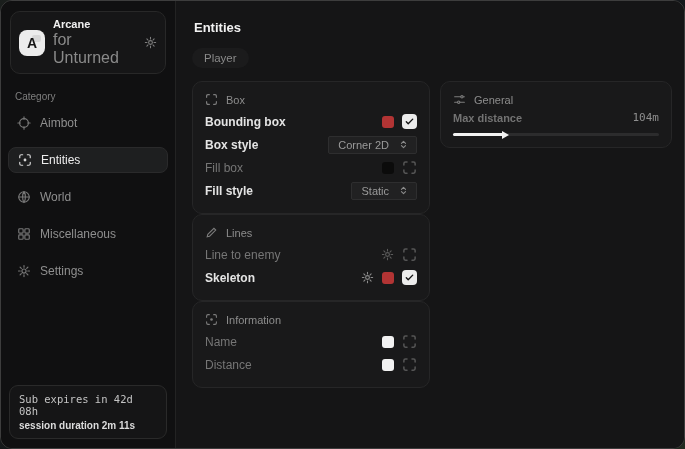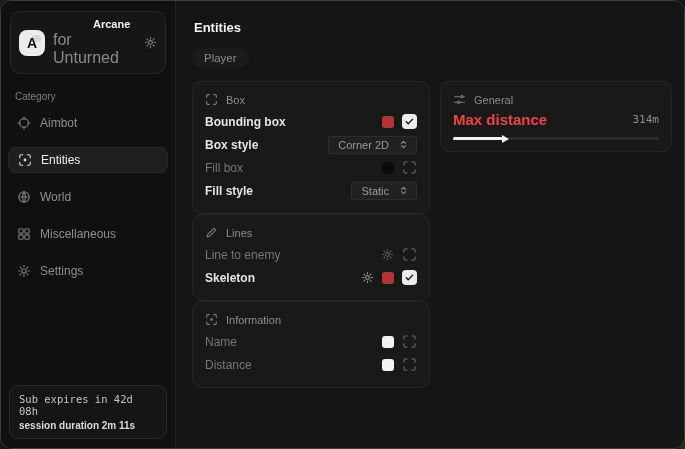--- a/index.html
+++ b/index.html
@@ -21,21 +21,21 @@
     margin:10px 9px 0 9px; border:1px solid #282828; background:#161617;
     border-radius:10px; padding:6px 8px; display:flex; align-items:center; gap:8px;
   }
   .logo{ width:26px; height:26px; border-radius:8px; background:#ececec;
     color:#161616; font-weight:bold; font-size:14px; display:flex;
     align-items:center; justify-content:center; position:relative; }
   .logo::after{ content:""; position:absolute; right:4px; top:5px; width:9px; height:7px;
     background:#c9c9c9; border-radius:2px; opacity:.55; }
   .logo span{ position:relative; z-index:1; }
   .brand-text{ flex:1; line-height:1.15; }
-  .brand-name{ color:#f0f0f0; font-size:11px; font-weight:bold;margin-left:40px; }
+  .brand-name{ color:#f0f0f0; font-size:11px; font-weight:bold; }
   .brand-sub{ color:#8a8a8a; font-size:16px; }
   .brand-gear{ color:#7d7d7d; display:flex; }
   .cat-label{ color:#7f7f7f; font-size:10px; margin:17px 14px 8px 14px; }
   .nav{ display:flex; flex-direction:column; gap:11px; padding:0 7px; }
   .nav-item{ display:flex; align-items:center; gap:9px; height:26px;
     padding:0 9px; border-radius:8px; color:#8f8f8f; font-size:12px; cursor:default; }
   .nav-item .nicon{ display:flex; color:#777; }
   .nav-item.active{ background:#1e1f20; border:1px solid #2a2a2b; color:#ededed; }
   .nav-item.active .nicon{ color:#d8d8d8; }
   .sidebar-spacer{ flex:1; }
@@ -65,21 +65,21 @@
   .cb{ width:15px; height:15px; display:flex; align-items:center; justify-content:center; }
   .cb.checked{ background:#ececec; border-radius:4px; }
   .gear-sm{ display:flex; color:#8c8c8c; }
   .gear-sm.dim{ color:#5c5c5c; }
   .dd{ display:flex; align-items:center; gap:9px; background:#212122;
     border:1px solid #2e2e2f; border-radius:2px; padding:2px 7px 2px 9px;
     color:#9a9a9a; font-size:11px; cursor:default; }
   .dd .dicon{ display:flex; color:#8a8a8a; }
   
   .slider-row{ display:flex; align-items:center; justify-content:space-between; margin-top:5px; }
-  .slider-label{ font-size:15px; font-weight:bold; color:#ef4444; }
+  .slider-label{ font-size:11px; font-weight:bold; color:#737373; }
   .slider-value{ font-family:"DejaVu Sans Mono", monospace; font-size:11px; color:#8f8f8f; }
   .slider-track{ position:relative; height:3px; background:#2c2c2d; border-radius:2px; margin-top:9px; }
   .slider-fill{ position:absolute; left:0; top:0; height:3px; background:#f2f2f2; border-radius:2px; }
   .slider-thumb{ position:absolute; top:50%; right:-5px; transform:translateY(-50%);
     width:0; height:0; border-left:7px solid #f2f2f2;
     border-top:4.5px solid transparent; border-bottom:4.5px solid transparent; }
   svg{ display:block; }
 </style>
 </head>
 <body>
@@ -359,21 +359,21 @@
             <span class="hicon">
               <svg width="13" height="13" viewBox="0 0 24 24">
                   <use href="#i-sliders"></use>
                 </svg>
               </span>
             <span>General</span>
           </div>
 
           <div class="slider-row">
             <span class="slider-label">Max distance</span>
-            <span class="slider-value">314m</span>
+            <span class="slider-value">104m</span>
           </div>
           <div class="slider-track">
             <div class="slider-fill" style="width:24.8%">
               <div class="slider-thumb"></div>
             </div>
           </div>
         </div>
       </div>
     </div>
   </div>

